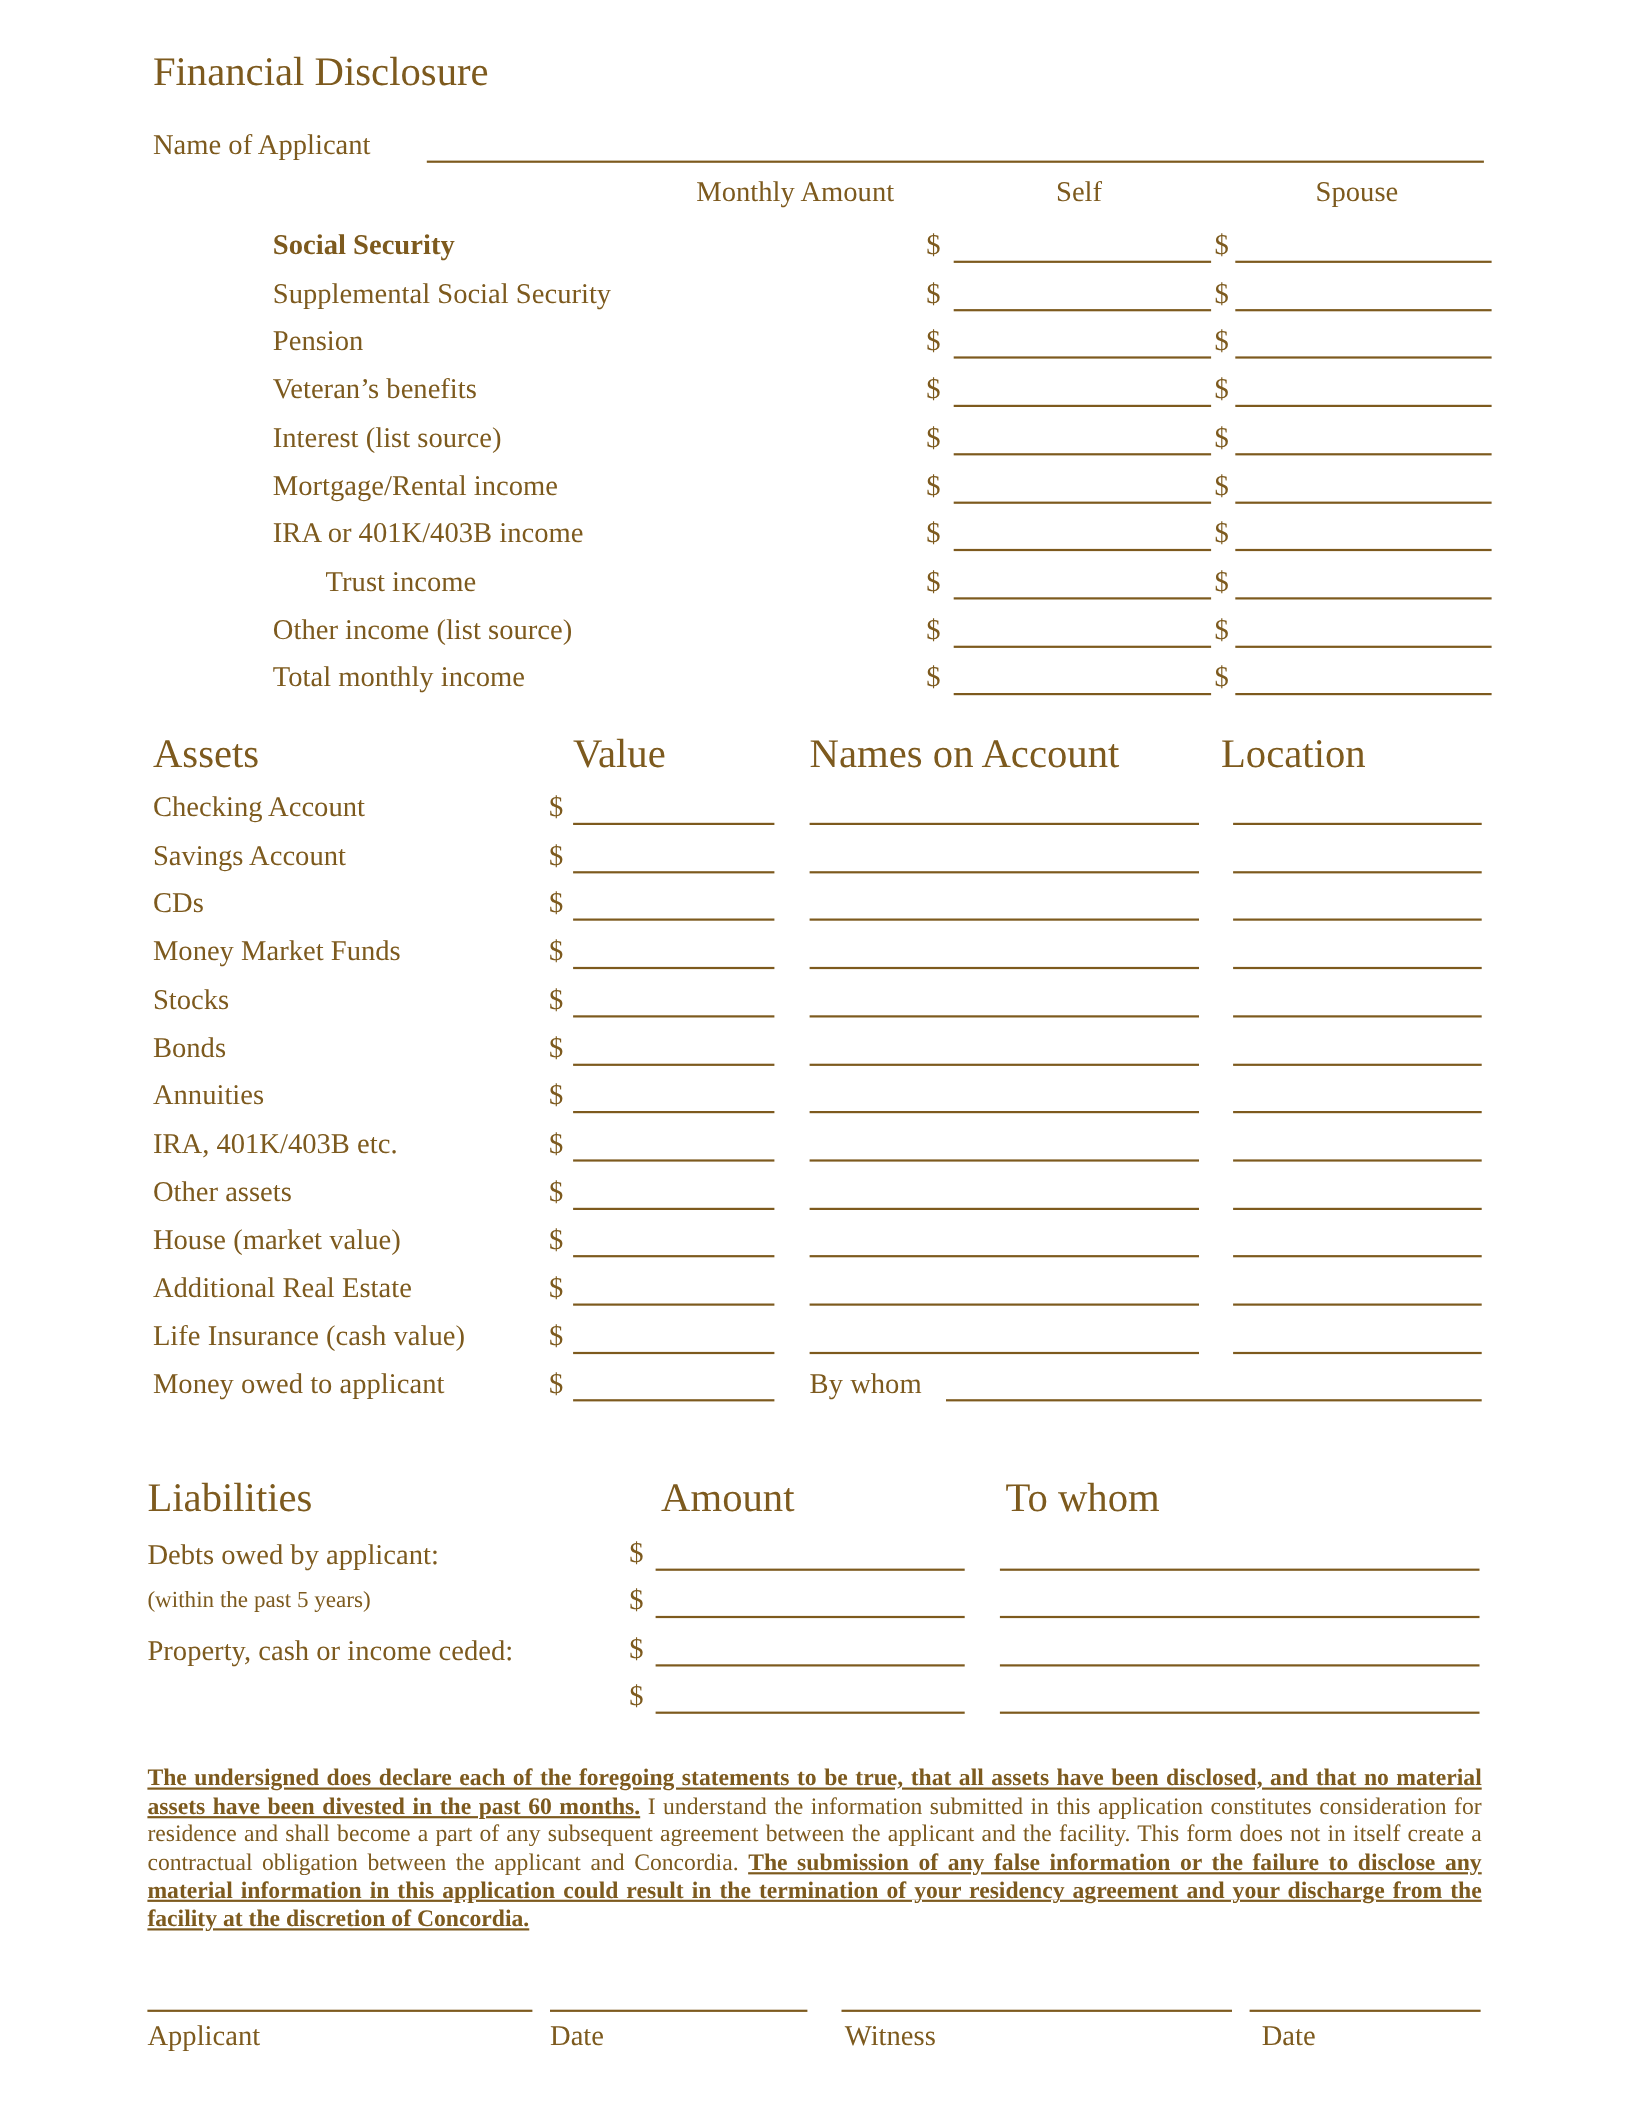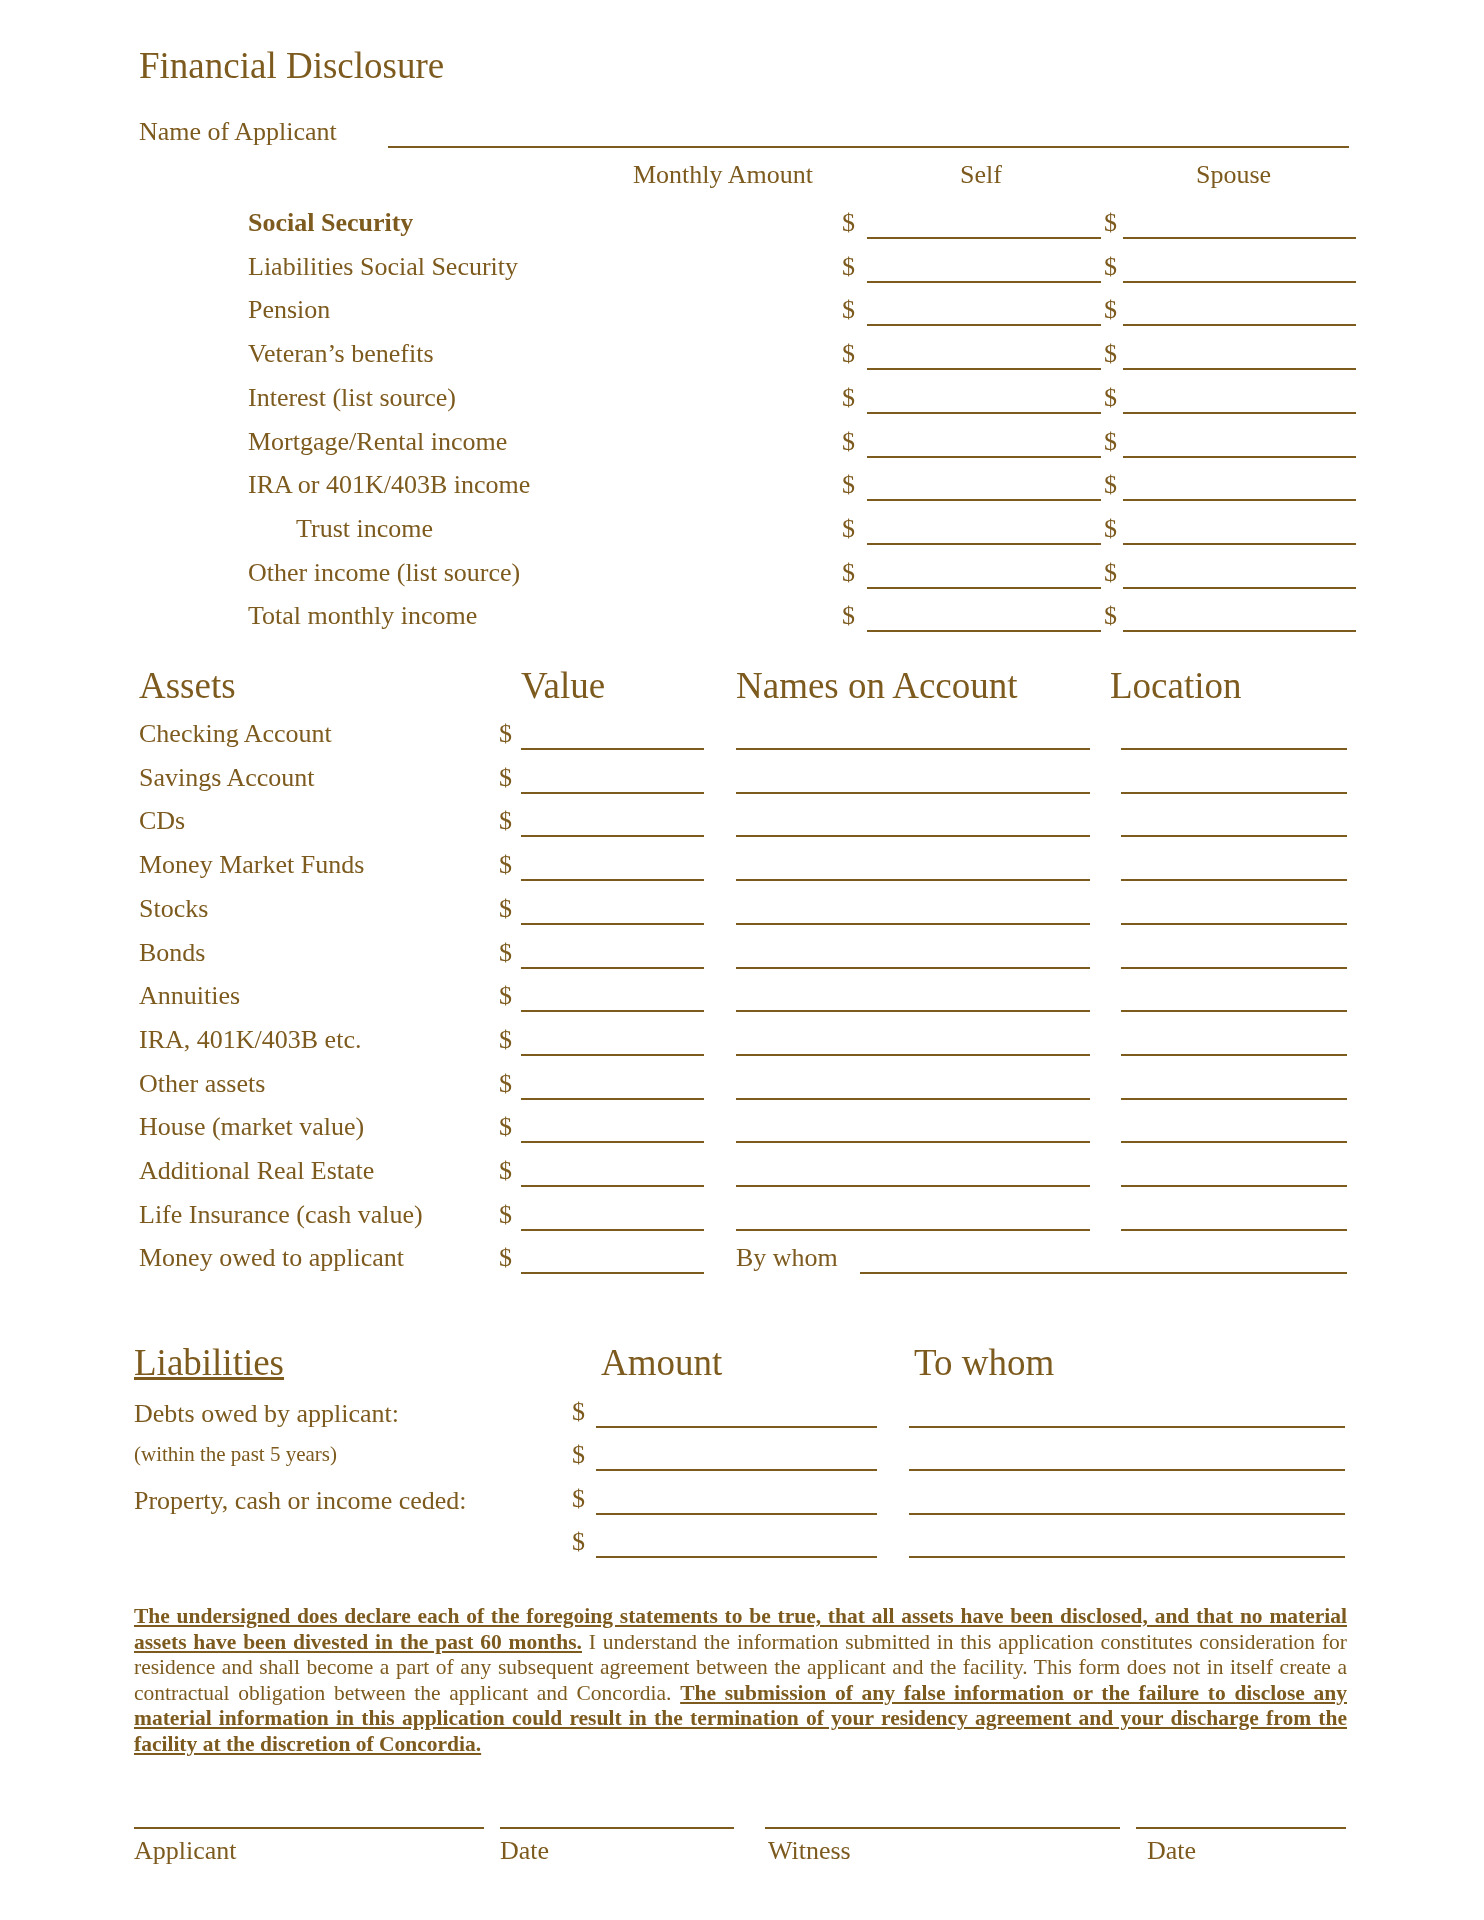--- a/index.html
+++ b/index.html
@@ -27,21 +27,21 @@
 <div class="abs lbl" style="left:633px;top:160px;">Monthly Amount</div>
 <div class="abs lbl" style="left:960px;top:160px;">Self</div>
 <div class="abs lbl" style="left:1196px;top:160px;">Spouse</div>
 
 <div id="income-rows">
     <div class="abs lbl" style="left:248px;top:208px;font-weight:bold;">Social Security</div>
     <div class="abs dollar" style="left:842px;top:208px;">$</div>
     <div class="line" style="left:867px;top:237px;width:234px;"></div>
     <div class="abs dollar" style="left:1104px;top:208px;">$</div>
     <div class="line" style="left:1123px;top:237px;width:233px;"></div>
-    <div class="abs lbl" style="left:248px;top:251.7px;">Liabilities Social Security</div>
+    <div class="abs lbl" style="left:248px;top:251.7px;">Supplemental Social Security</div>
     <div class="abs dollar" style="left:842px;top:251.7px;">$</div>
     <div class="line" style="left:867px;top:280.7px;width:234px;"></div>
     <div class="abs dollar" style="left:1104px;top:251.7px;">$</div>
     <div class="line" style="left:1123px;top:280.7px;width:233px;"></div>
     <div class="abs lbl" style="left:248px;top:295.4px;">Pension</div>
     <div class="abs dollar" style="left:842px;top:295.4px;">$</div>
     <div class="line" style="left:867px;top:324.4px;width:234px;"></div>
     <div class="abs dollar" style="left:1104px;top:295.4px;">$</div>
     <div class="line" style="left:1123px;top:324.4px;width:233px;"></div>
     <div class="abs lbl" style="left:248px;top:339.1px;">Veteran’s benefits</div>
@@ -147,21 +147,21 @@
     <div class="line" style="left:521px;top:1228.7px;width:183px;"></div>
     <div class="line" style="left:736px;top:1228.7px;width:354px;"></div>
     <div class="line" style="left:1121px;top:1228.7px;width:226px;"></div>
     <div class="abs lbl" style="left:139px;top:1243.4px;">Money owed to applicant</div>
     <div class="abs dollar" style="left:499px;top:1243.4px;">$</div>
     <div class="line" style="left:521px;top:1272.4px;width:183px;"></div>
     <div class="abs lbl" style="left:736px;top:1243.4px;">By whom</div>
     <div class="line" style="left:860px;top:1272.4px;width:487px;"></div>
   </div>
 
-<div class="abs sechdr" style="left:134px;top:1341px;text-decoration:underline;">Liabilities</div>
+<div class="abs sechdr" style="left:134px;top:1341px;">Liabilities</div>
 <div class="abs sechdr" style="left:601px;top:1341px;">Amount</div>
 <div class="abs sechdr" style="left:914px;top:1341px;">To whom</div>
 
 <div class="abs lbl" style="left:134px;top:1399px;">Debts owed by applicant:</div>
 <div class="abs lbl" style="left:134px;top:1486px;">Property, cash or income ceded:</div>
 <div class="abs small" style="left:134px;top:1442px;">(within the past 5 years)</div>
 
 <div id="liab-rows">
     <div class="abs dollar" style="left:572px;top:1397px;">$</div>
     <div class="line" style="left:596px;top:1426px;width:281px;"></div>

